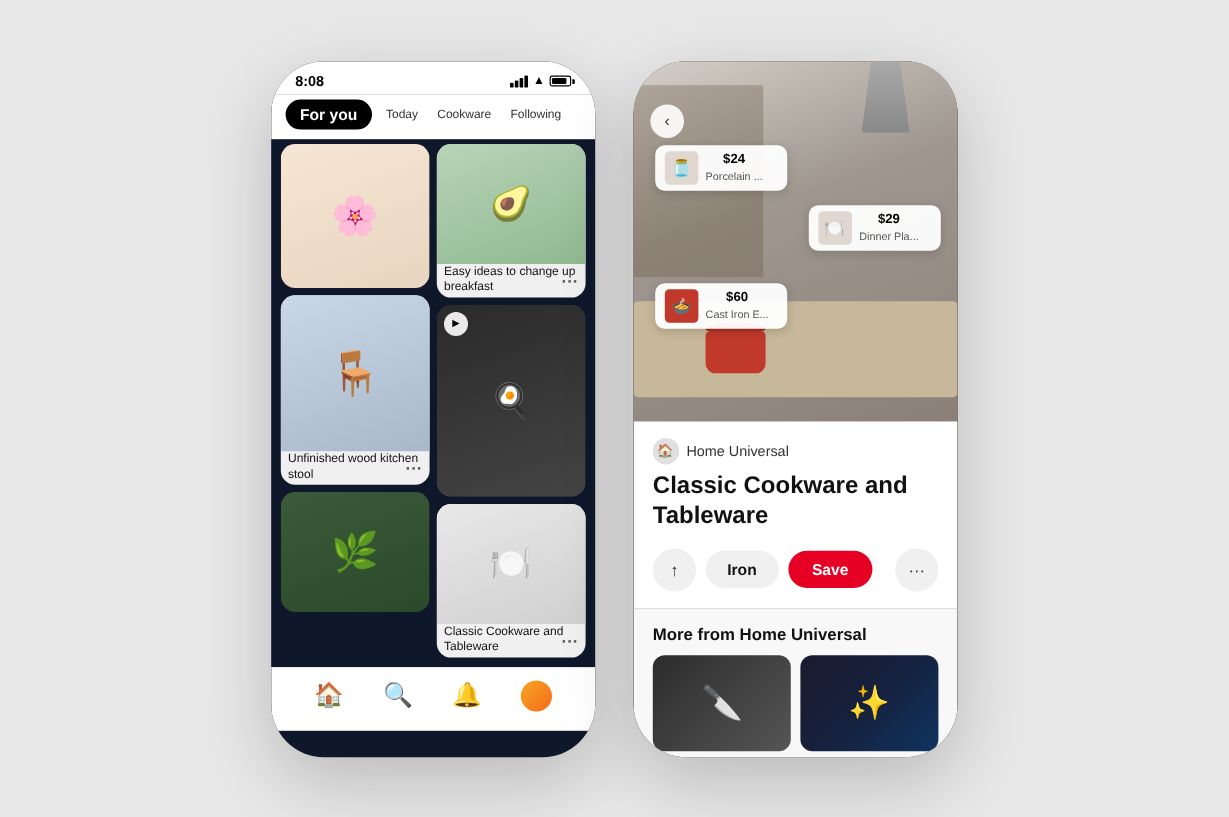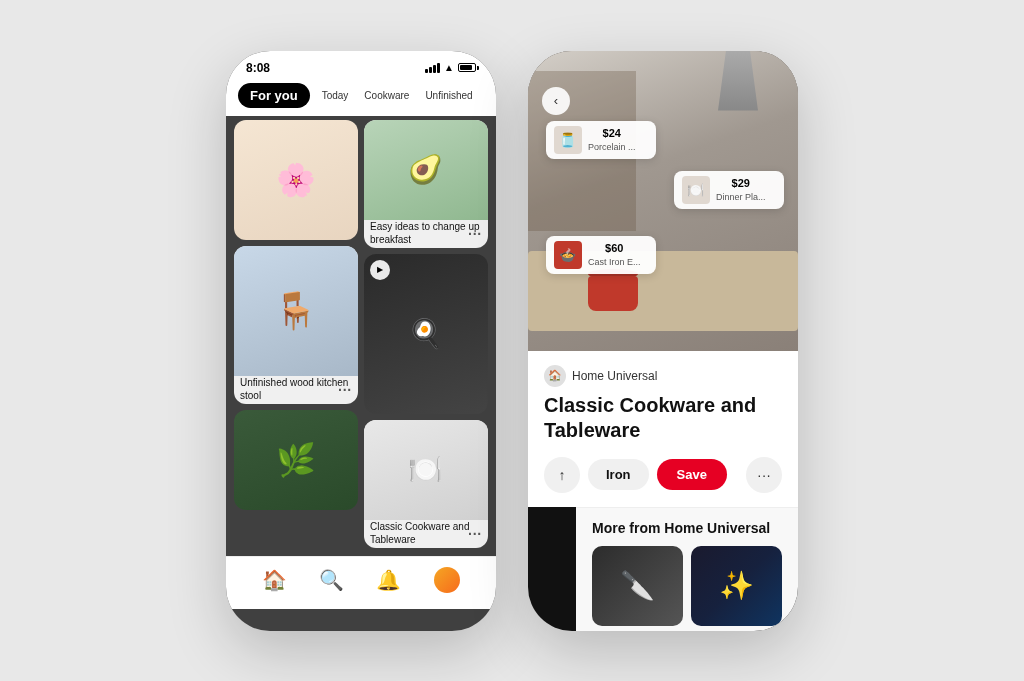--- a/index.html
+++ b/index.html
@@ -15,21 +15,21 @@
     }
     .phones-container {
       display: flex;
       gap: 32px;
       align-items: center;
       justify-content: center;
     }
 
     
     .phone {
-      background: #404040;
+      background: #0f172a;
       border-radius: 44px;
       overflow: hidden;
       position: relative;
       box-shadow: 0 20px 60px rgba(0,0,0,0.2);
     }
     .phone-left {
       width: 270px;
       height: 580px;
     }
     .phone-right {
@@ -344,21 +344,20 @@
       font-size: 14px;
       color: #333;
       margin-left: auto;
     }
 
     
     .more-section {
       background: #f8f8f8;
       padding: 12px 16px;
       border-top: 1px solid #eee;
-      margin-left: 48px;
     }
     .more-title {
       font-size: 14px;
       font-weight: 700;
       color: #111;
       margin-bottom: 10px;
     }
     .more-grid {
       display: flex;
       gap: 8px;
@@ -460,21 +459,21 @@
         <div class="battery-icon">
           <div class="battery-fill"></div>
         </div>
       </div>
     </div>
 
     <div class="nav-tabs">
       <div class="tab-pill">For you</div>
       <div class="tab-plain">Today</div>
       <div class="tab-plain">Cookware</div>
-      <div class="tab-plain">Unfinished</div>
+      <div class="tab-plain">Following</div>
 
     </div>
 
     <div class="masonry">
 
       <div class="masonry-col">
         <div class="pin-card">
           <div class="img-flowers">🌸</div>
         </div>
         <div class="pin-card">

